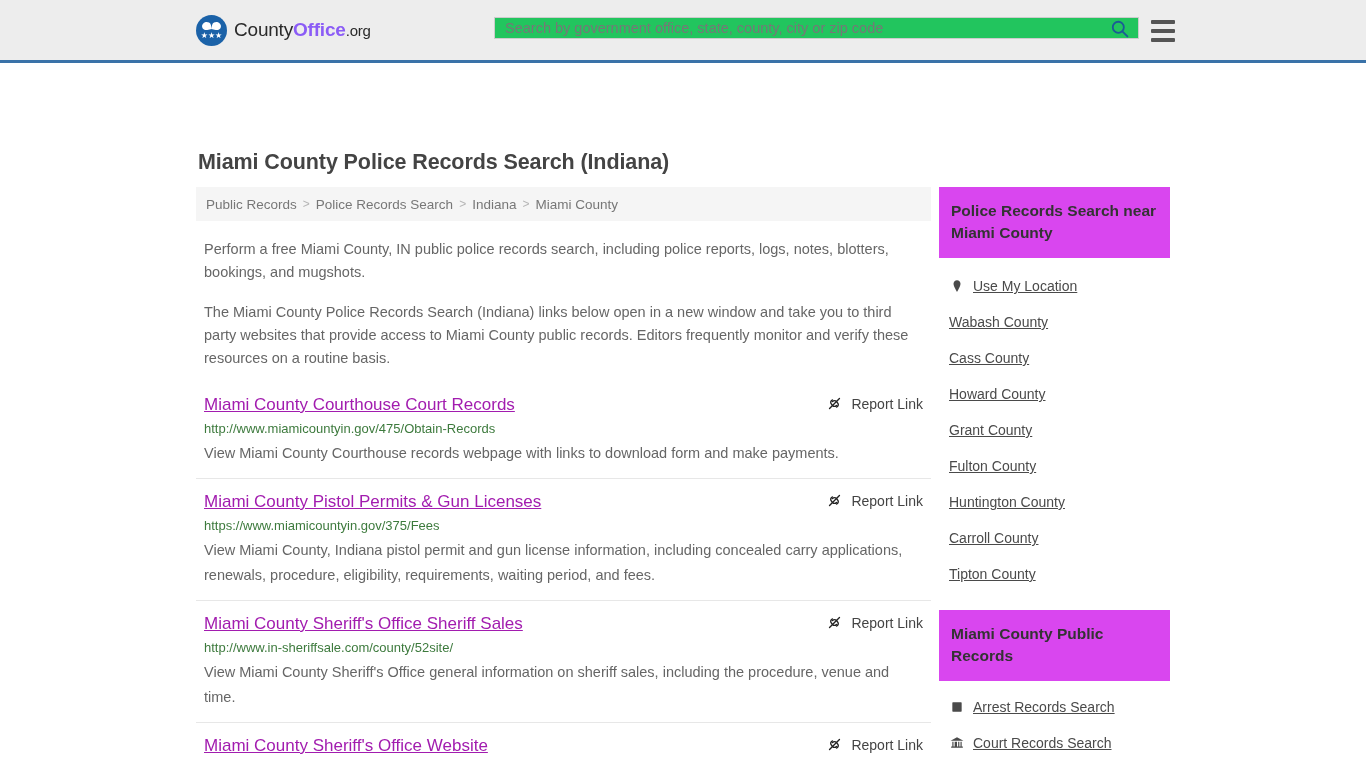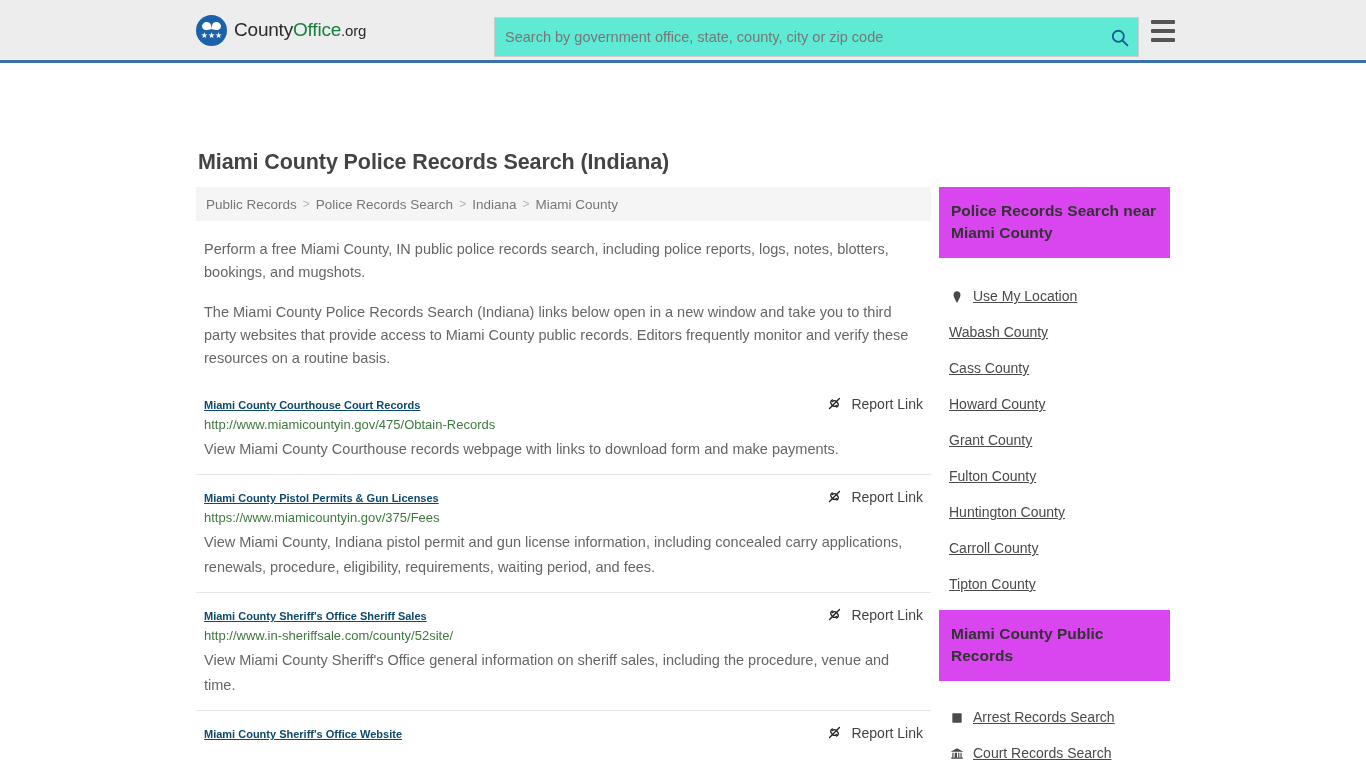--- a/index.html
+++ b/index.html
@@ -58,30 +58,30 @@
     font-size: 8px; line-height: 8px;
     color: #fff; letter-spacing: 0px;
     margin-top: 1px;
   }
   #brand-text {
     font-size: 19px;
     letter-spacing: -0.2px;
     white-space: nowrap;
   }
   #brand-text .t1 { color: #2a2a2a; }
-  #brand-text .t2 { color: #15803d; font-weight: normal; }
+  #brand-text .t2 { color: #8b5cf6; font-weight: bold; }
   #brand-text .t3 { color: #2a2a2a; font-size: 15px; }
 
   #search-wrap {
     position: absolute;
     left: 494px;
     top: 17px;
     width: 645px;
-    height: 40px;
-    background: #5eead4;
+    height: 22px;
+    background: #22c55e;
     border: 1px solid #ccc;
     display: flex;
     align-items: center;
   }
   #search-input {
     flex: 1;
     border: none;
     outline: none;
     height: 100%;
     padding: 0 10px;
@@ -175,23 +175,23 @@
 
   
   #results { margin-top: 20px; }
   .result {
     border-top: 1px solid #e7e7e7;
     padding: 13px 8px 12px 8px;
     position: relative;
   }
   .result:first-child { border-top: none; padding-top: 5px; }
   .result-title {
-    font-size: 11px;
-    font-weight: bold;
-    color: #0c4a6e;
+    font-size: 17px;
+    font-weight: normal;
+    color: #a21caf;
     text-decoration: underline;
     display: inline-block;
     margin-bottom: 4px;
   }
   .result-url {
     font-size: 13px;
     color: #3d7a3d;
     margin-bottom: 2px;
     line-height: 20px;
   }
@@ -223,21 +223,21 @@
     background: #d946ef;
     padding: 13px 12px 14px 12px;
     font-size: 15.5px;
     font-weight: bold;
     color: #333;
     line-height: 22px;
   }
   .aside-list { padding: 10px 0 0 0; }
   .aside-item {
     display: flex;
-    align-items: flex-end;
+    align-items: center;
     gap: 9px;
     padding: 0 0 0 10px;
     height: 36px;
   }
   .aside-item a {
     font-size: 14px;
     color: #4a4a4a;
     text-decoration: underline;
     white-space: nowrap;
   }

